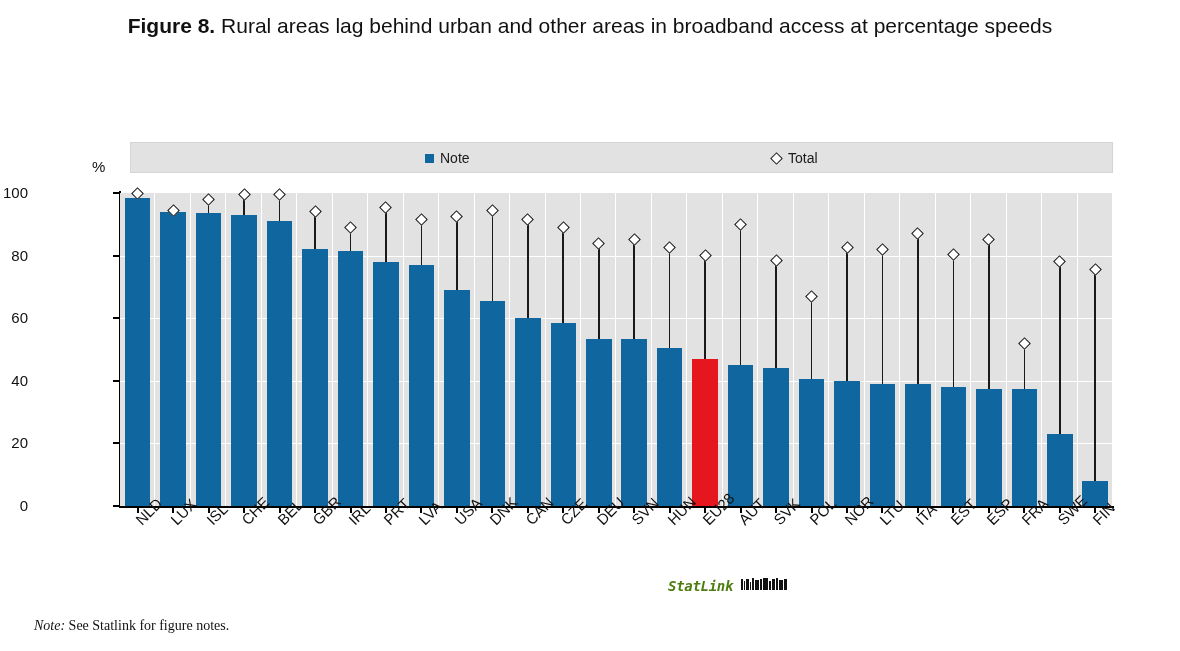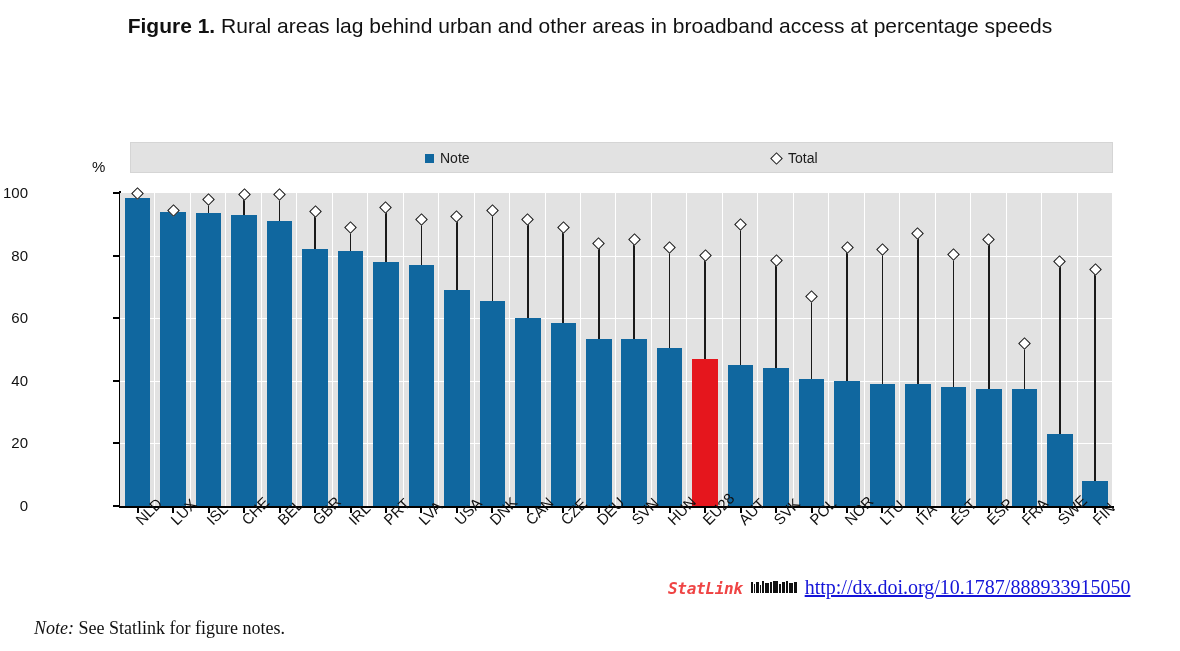--- a/index.html
+++ b/index.html
@@ -214,55 +214,55 @@
     top: 576px;
     display: flex;
     align-items: baseline;
     gap: 8px;
     white-space: nowrap;
   }
   #statlink-word {
     font-family: "DejaVu Sans Mono", monospace;
     font-style: italic;
     font-weight: bold;
-    font-size: 16px;
-    color: #ef4444;
+    font-size: 14px;
+    color: #4d7c0f;
     letter-spacing: -0.3px;
   }
   #statlink-glyph {
     display: inline-block;
     width: 46px;
     height: 15px;
     position: relative;
     top: 1px;
   }
   #statlink-url {
     font-family: "Liberation Serif", serif;
     font-size: 20px;
     color: #1414d8;
     text-decoration: underline;
   }
   #figure-note {
     position: absolute;
     left: 34px;
     top: 618px;
     font-family: "Liberation Serif", serif;
-    font-size: 18px;
+    font-size: 14px;
     color: #111111;
     white-space: nowrap;
   }
   #figure-note .note-lead {
     font-style: italic;
   }
 </style>
 </head>
 <body>
 
 <div id="figure-title">
-  <span class="fig-num">Figure 1.</span>
+  <span class="fig-num">Figure 8.</span>
   <span>Rural areas lag behind urban and other areas in broadband access at percentage speeds</span>
 </div>
 
 <div id="figure-subtitle">
 </div>
 
 <div id="legend-band">
   <div class="legend-entry" id="legend-entry-rural">
     <span class="legend-swatch-square"></span>
     <span>Note</span>
@@ -541,19 +541,18 @@
       <rect x="14" y="3" width="4" height="10" fill="#111"></rect>
       <rect x="19" y="2" width="2" height="11" fill="#111"></rect>
       <rect x="22" y="1" width="5" height="12" fill="#111"></rect>
       <rect x="28" y="4" width="2" height="9" fill="#111"></rect>
       <rect x="31" y="2" width="3" height="11" fill="#111"></rect>
       <rect x="35" y="1" width="2" height="12" fill="#111"></rect>
       <rect x="38" y="3" width="4" height="10" fill="#111"></rect>
       <rect x="43" y="2" width="3" height="11" fill="#111"></rect>
     </svg>
   </span>
-  <a id="statlink-url" href="#">http://dx.doi.org/10.1787/888933915050</a>
 </div>
 
 <div id="figure-note">
   <span class="note-lead">Note:</span>
   <span>See Statlink for figure notes.</span>
 </div>
 
 </body></html>

